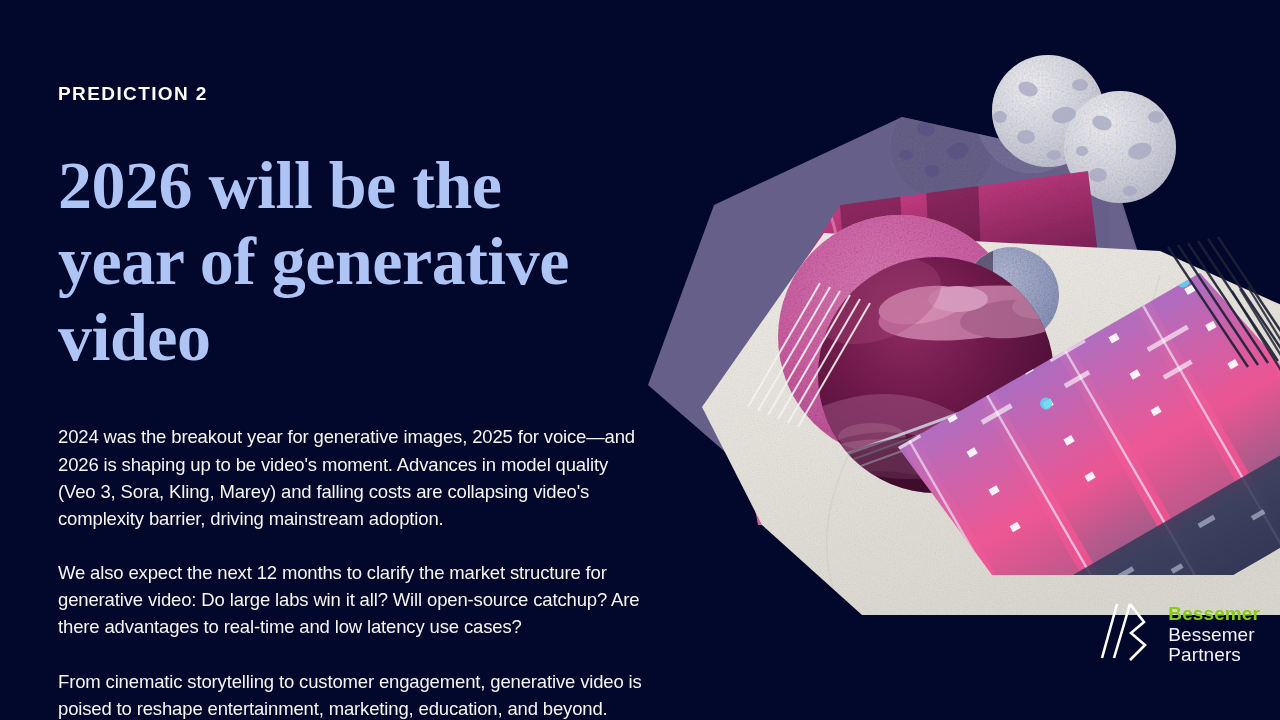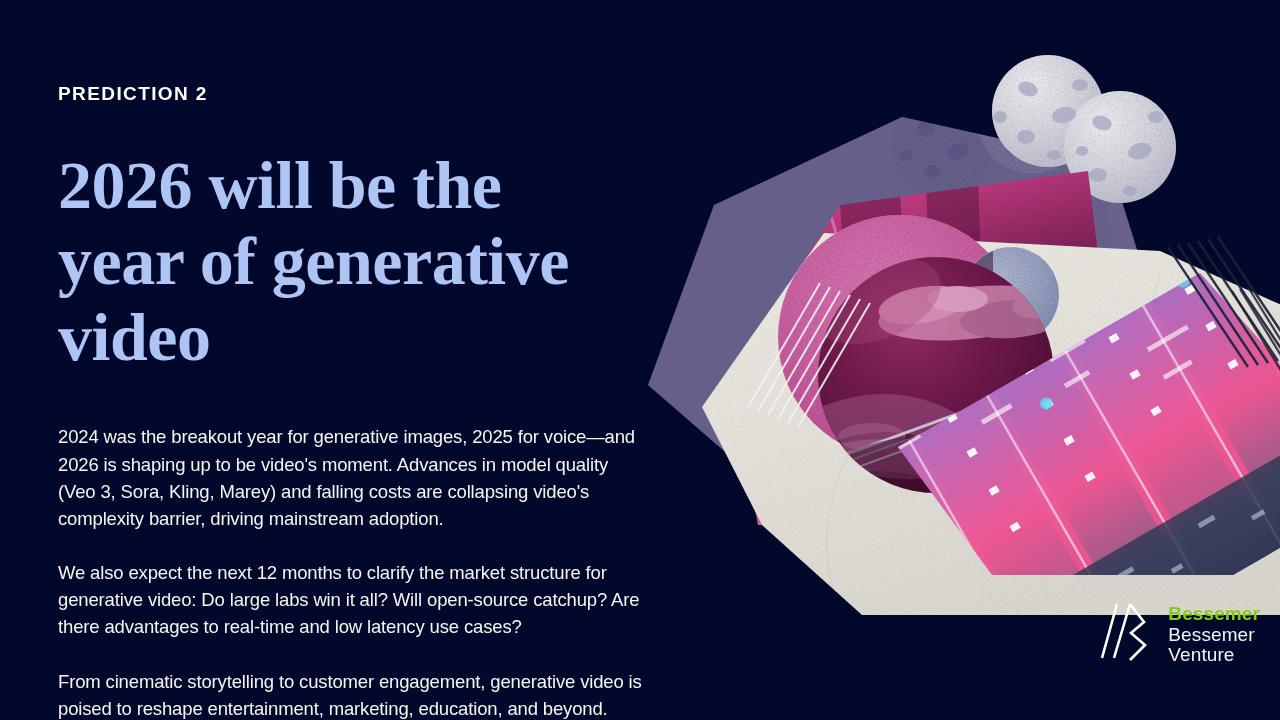--- a/index.html
+++ b/index.html
@@ -473,17 +473,17 @@
     <span id="logo-mark">
       <svg width="54" height="62" viewBox="0 0 54 62" xmlns="http://www.w3.org/2000/svg" fill="none" stroke="#ffffff" stroke-width="2.6" stroke-linejoin="miter" stroke-linecap="butt">
         <path d="M17 2 L2 56"></path>
         <path d="M30 2 L14 56"></path>
         <path d="M30 2 L44 20 L31 31 L45 43 L30 58"></path>
       </svg>
     </span>
     <span id="logo-words">
       <span id="logo-line-1">Bessemer</span>
       <span class="logo-line-light">Bessemer</span>
-      <span class="logo-line-light">Venture</span>
+      <span class="logo-line-light">Partners</span>
     </span>
   </div>
 
 </div>
 
 </body></html>

